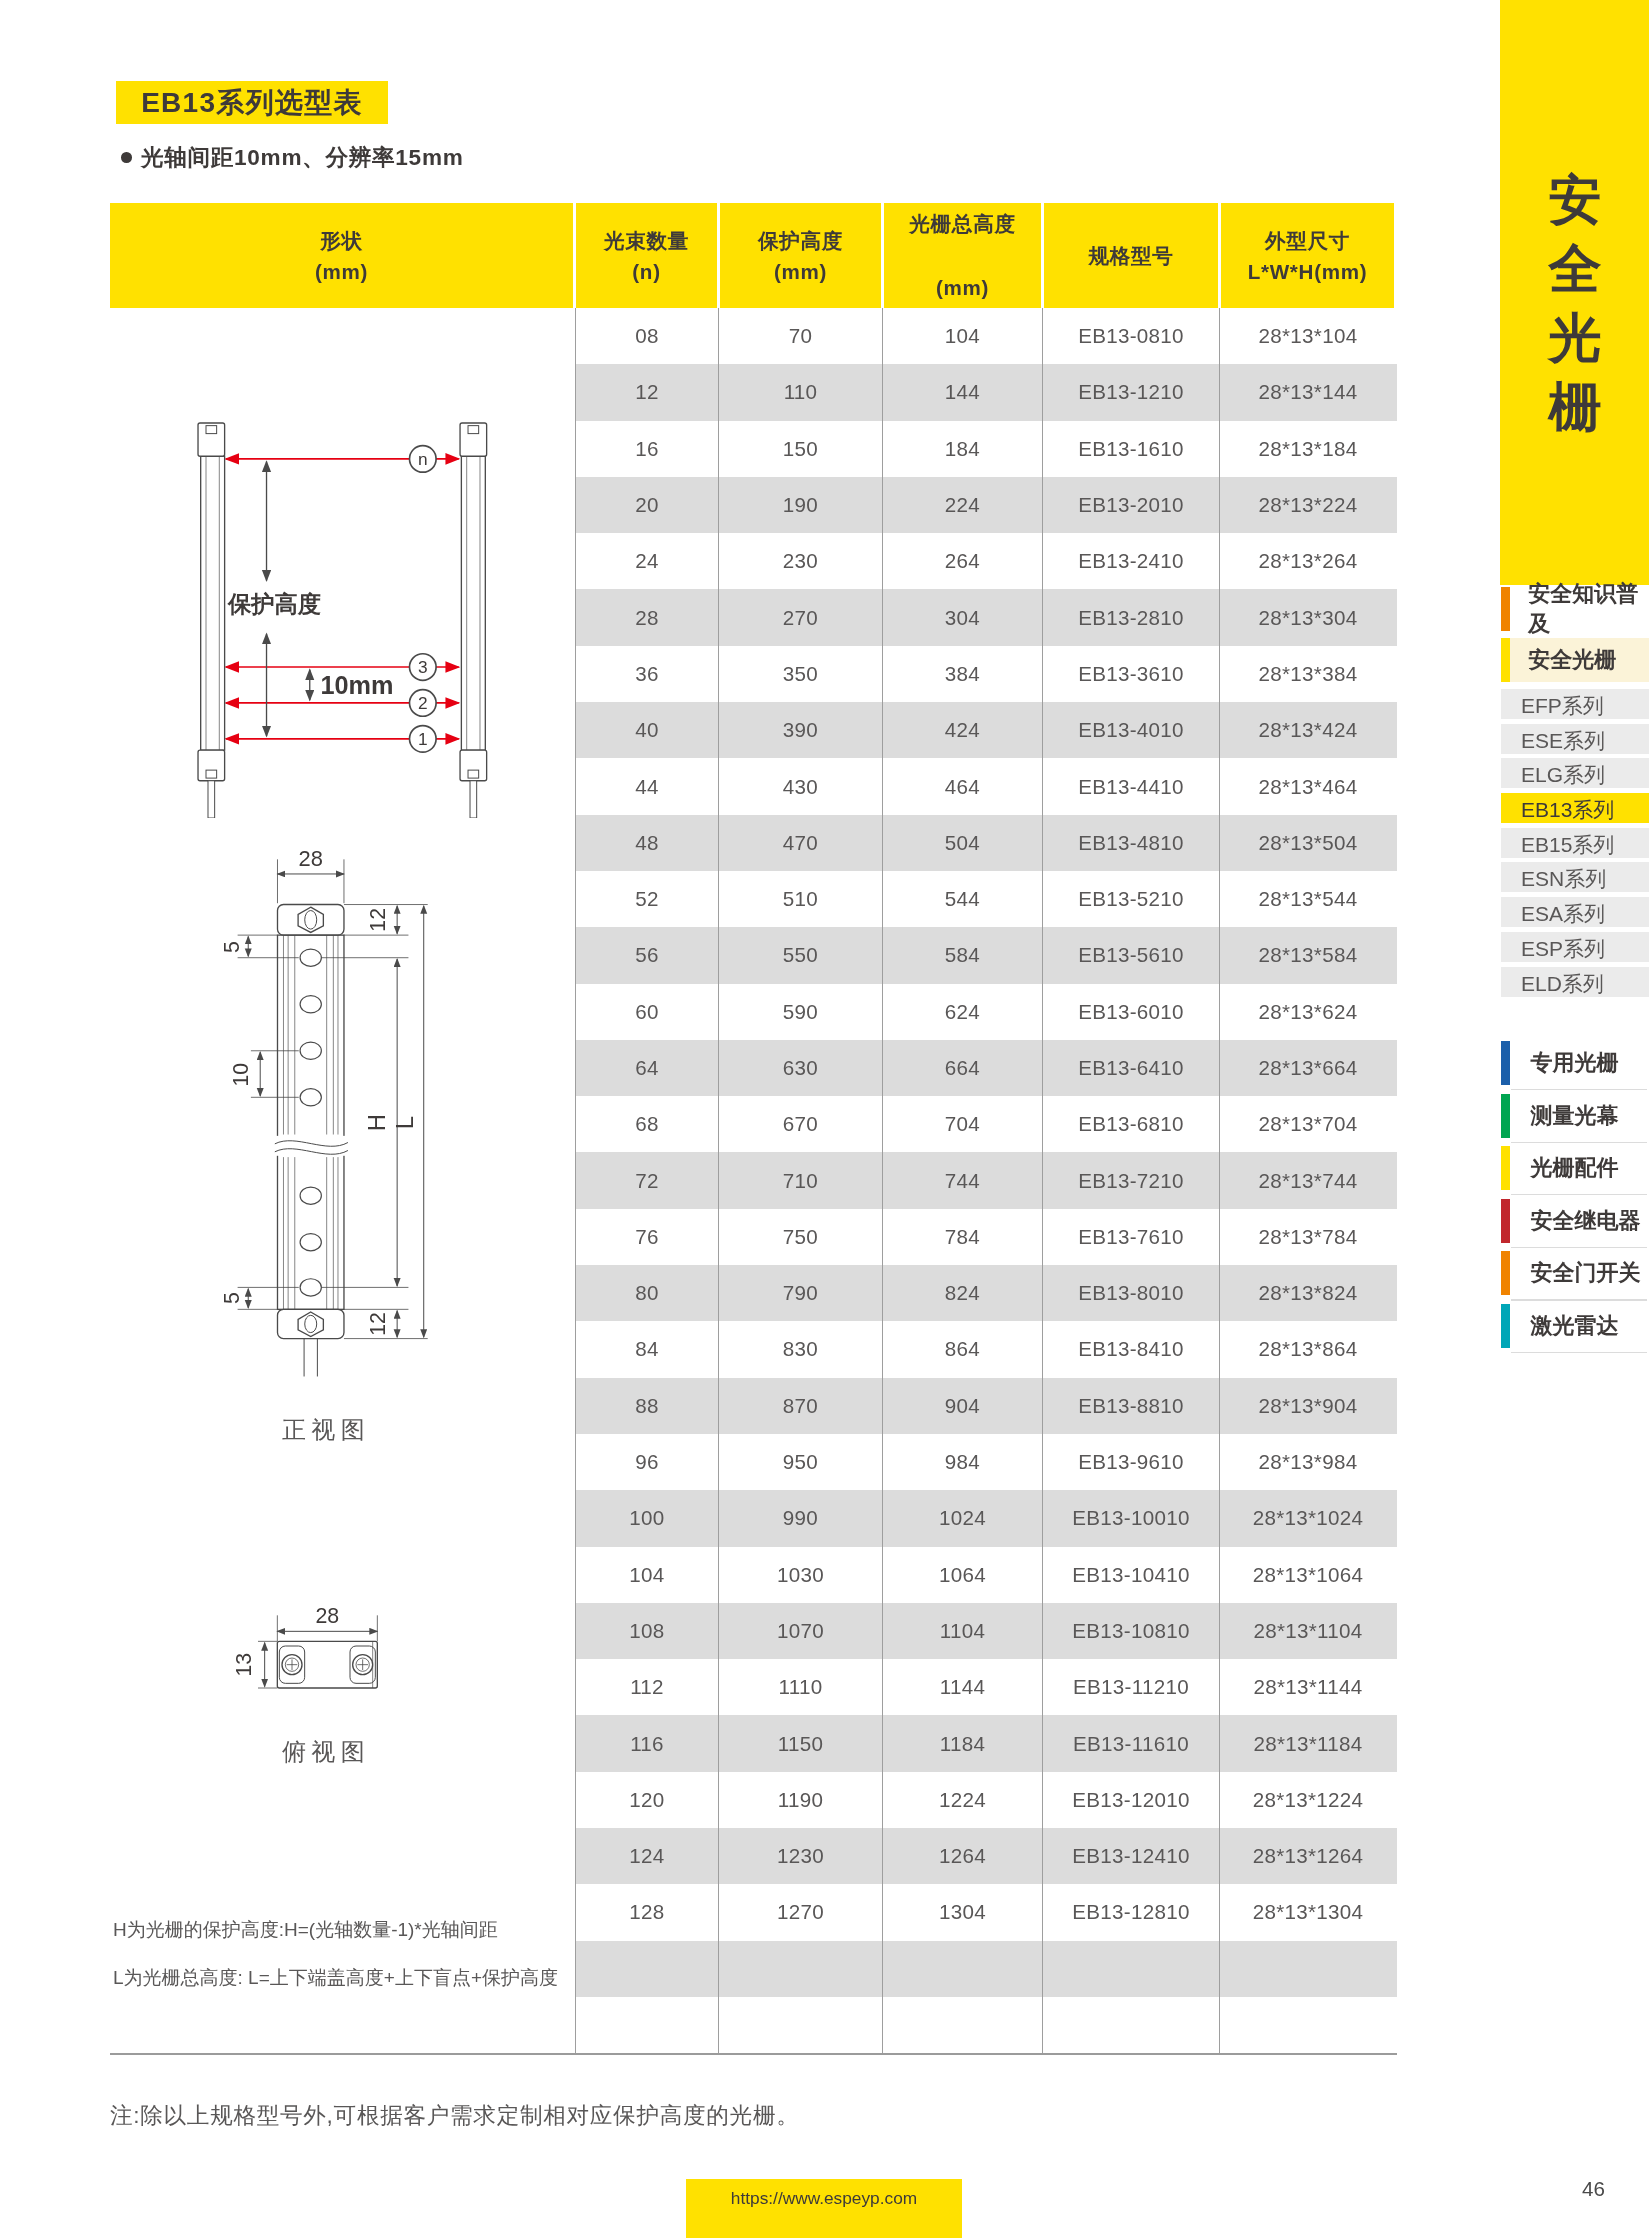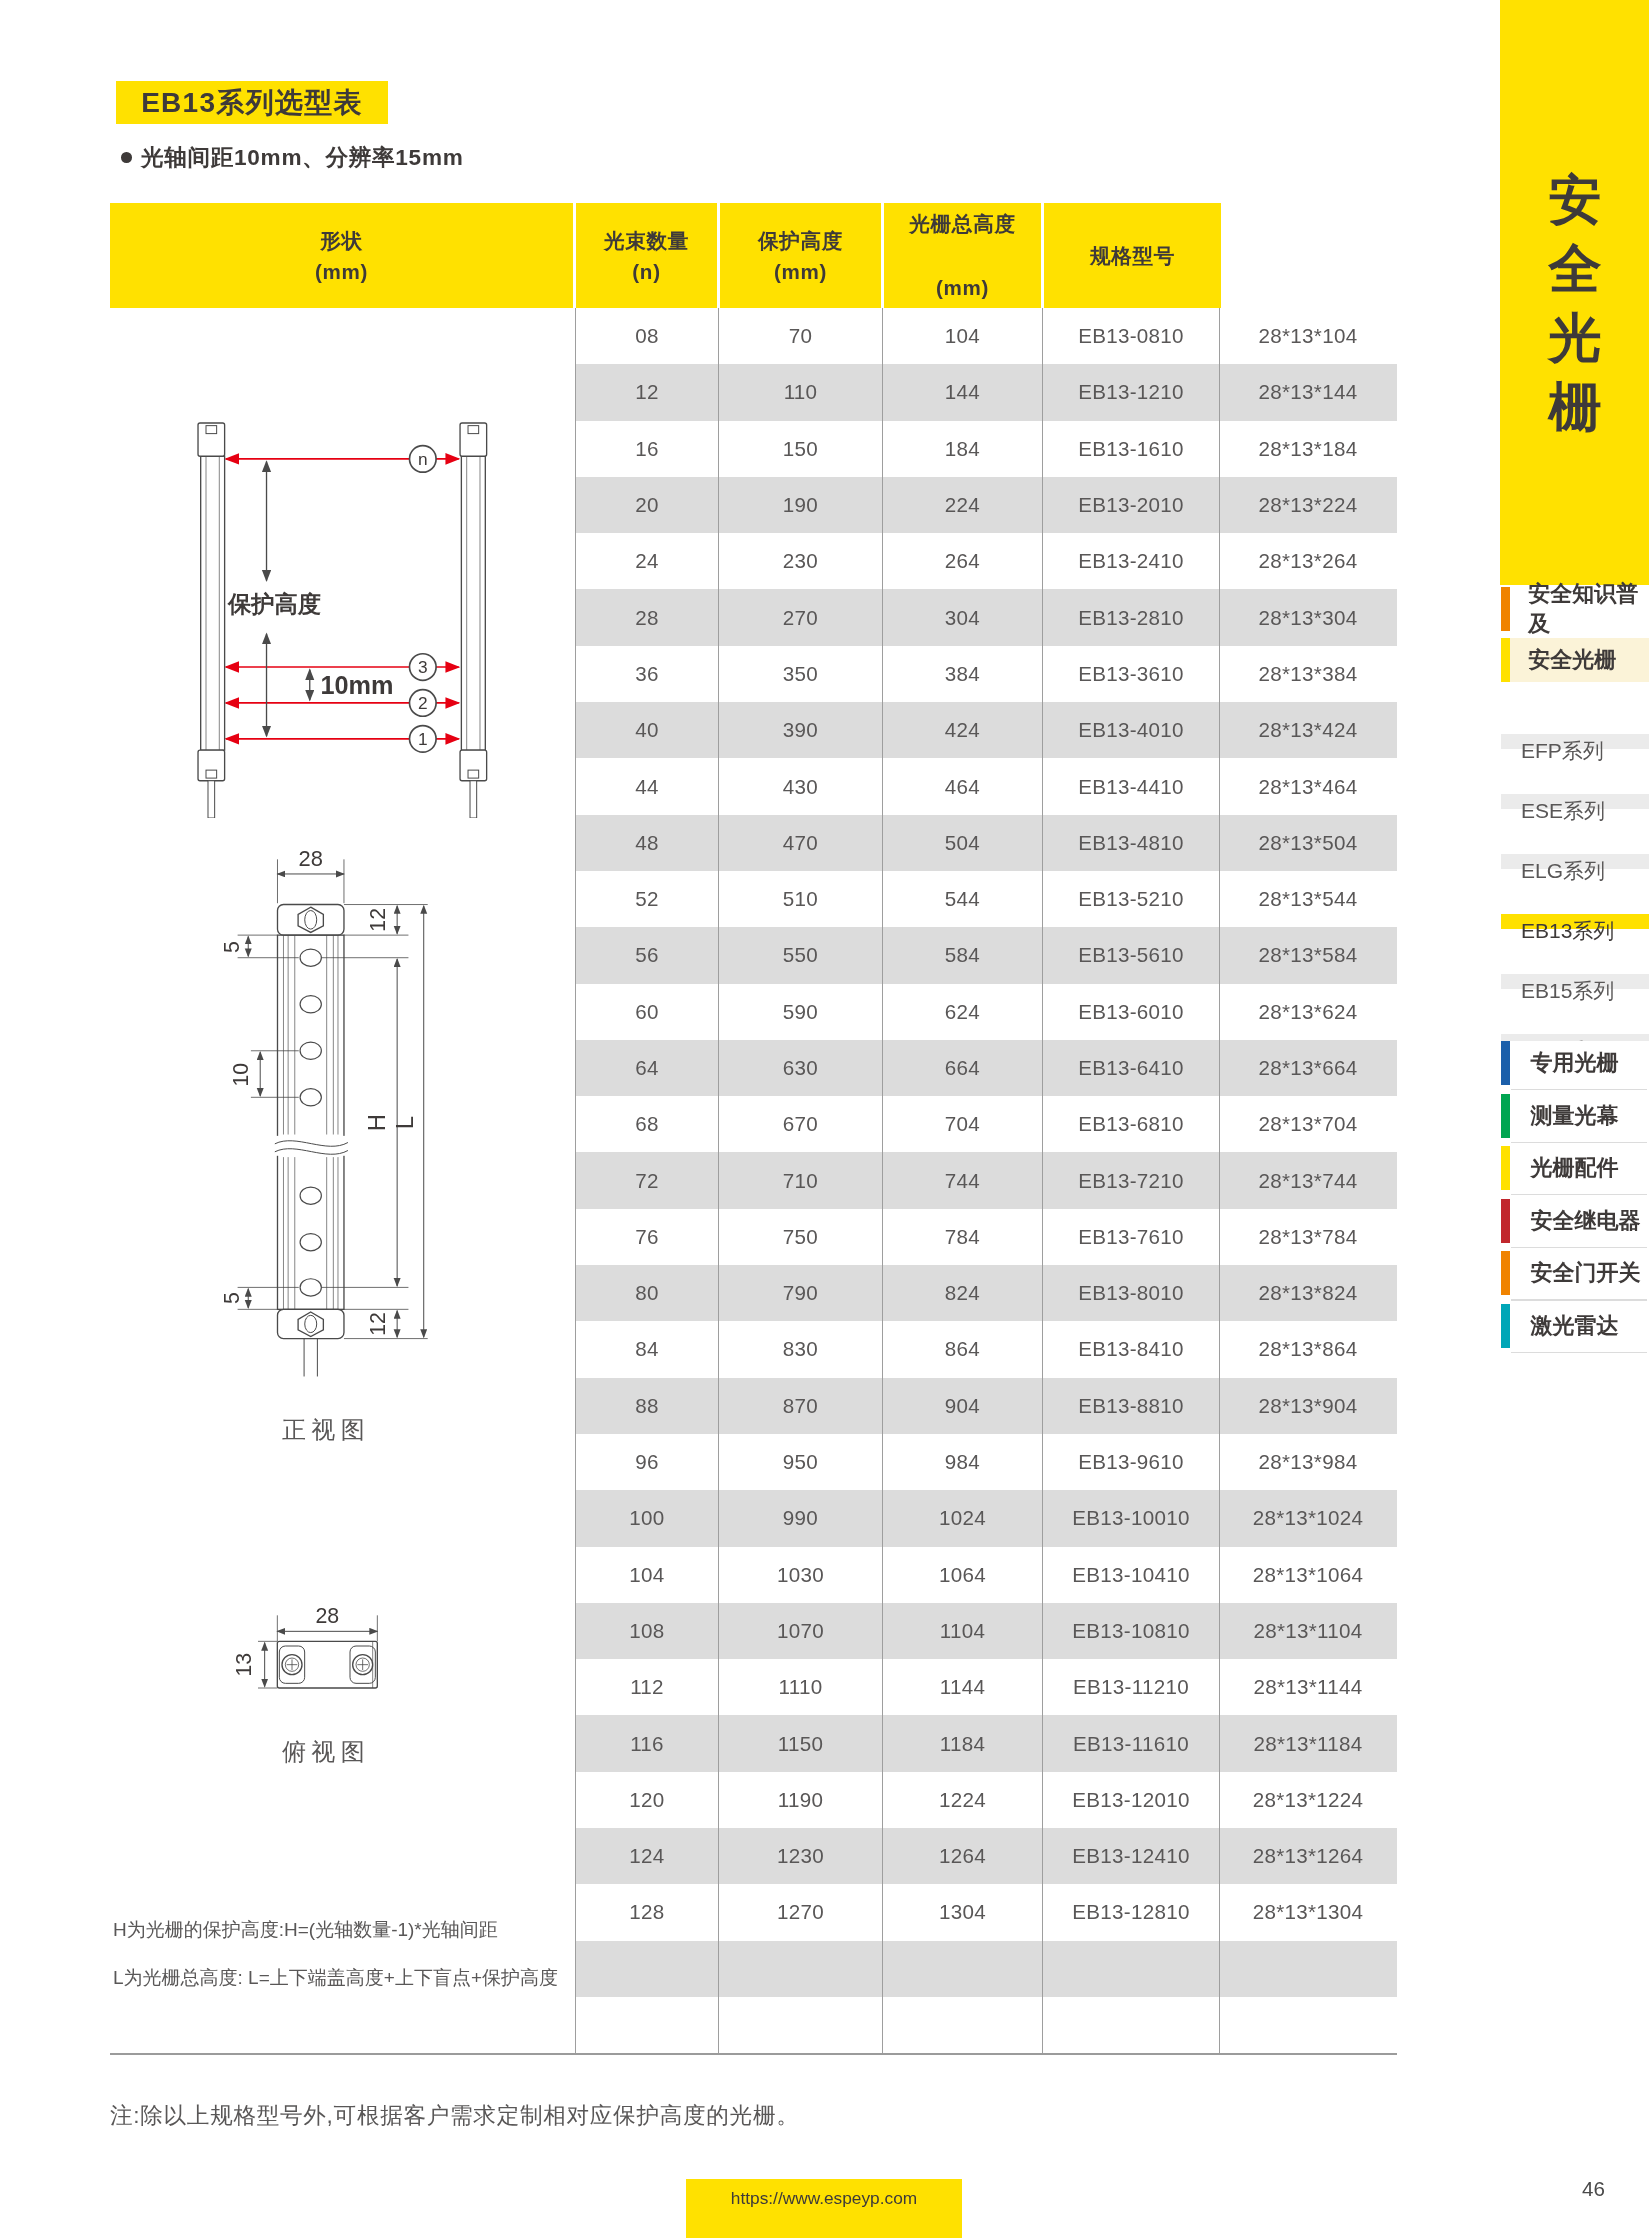--- a/index.html
+++ b/index.html
@@ -46,22 +46,22 @@
   
   .banner{position:absolute;left:1500px;top:0;width:150px;height:585px;background:#FFE100;
     box-sizing:border-box;padding-top:165px;}
   .banner-char{font-size:53px;font-weight:bold;color:#3E3A39;text-align:center;line-height:69px;}
 
   .side-item{position:absolute;left:1501px;width:148px;display:flex;}
   .side-bar{width:8.6px;flex:none;}
   .side-label{flex:1;display:flex;align-items:center;}
   .group-item .side-label{font-size:22px;font-weight:bold;color:#3E3A39;padding-left:18.6px;}
   .series-box{position:absolute;left:1501px;top:689px;width:148px;}
-  .series-item{height:15px;margin-bottom:4.7px;background:#EBEBEB;font-size:21px;color:#595757;
-    line-height:33px;padding-left:20px;box-sizing:border-box;margin-top:45px;}
+  .series-item{height:30px;margin-bottom:4.7px;background:#EBEBEB;font-size:21px;color:#595757;
+    line-height:33px;padding-left:20px;box-sizing:border-box;}
   .series-item.active{background:#FFE100;color:#3E3A39;}
   .cat-box{position:absolute;left:1501px;top:1041px;width:148px;}
   .cat-item{position:relative;height:44px;margin-bottom:8.6px;display:flex;}
   .cat-item .side-label{font-size:22px;font-weight:bold;color:#3E3A39;padding-left:21px;background:#ffffff;}
   .cat-line{position:absolute;left:10px;bottom:-5.3px;width:136px;height:1.3px;background:#DCDCDC;}
 
   svg text{font-family:"Liberation Sans","DejaVu Sans",sans-serif;fill:#3E3A39;}
 </style>
 </head>
 <body>
@@ -87,20 +87,24 @@
       <div>保护高度</div>
       <div>(mm)</div>
     </div>
     <div class="th c3">
       <div>光栅总高度</div>
       <div>(mm)</div>
     </div>
     <div class="th c4">
       <div>规格型号</div>
       <div></div>
+    </div>
+    <div class="th c5">
+      <div>外型尺寸</div>
+      <div>L*W*H(mm)</div>
     </div>
   </div>
 
   <div class="tbody">
     <div class="shape-cell"></div>
     <div class="rows">
   <div class="trow">
     <div class="td c1">08</div>
     <div class="td c2">70</div>
     <div class="td c3">104</div>

